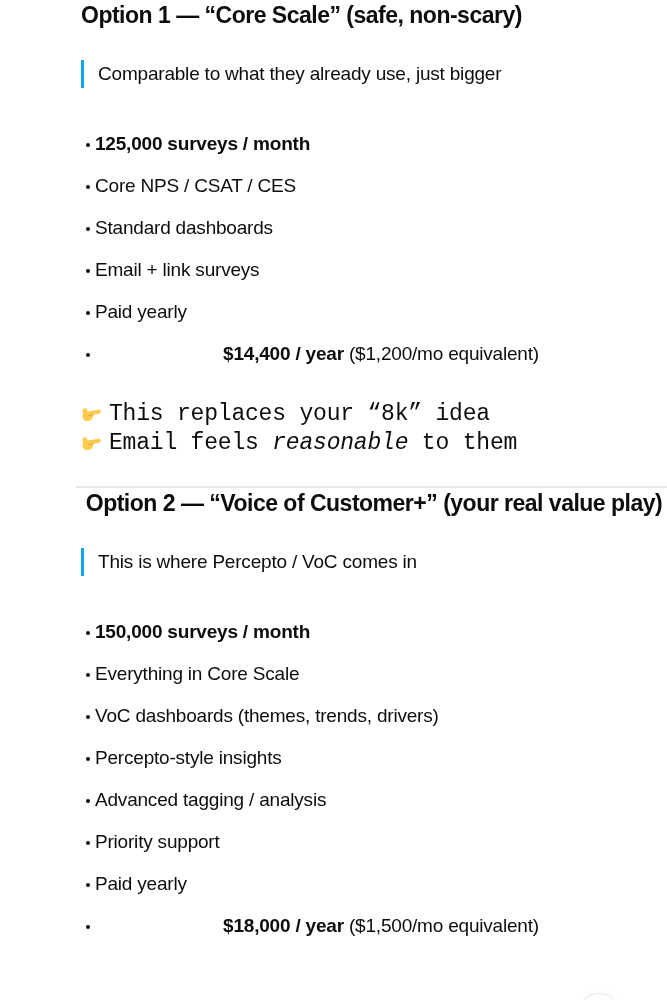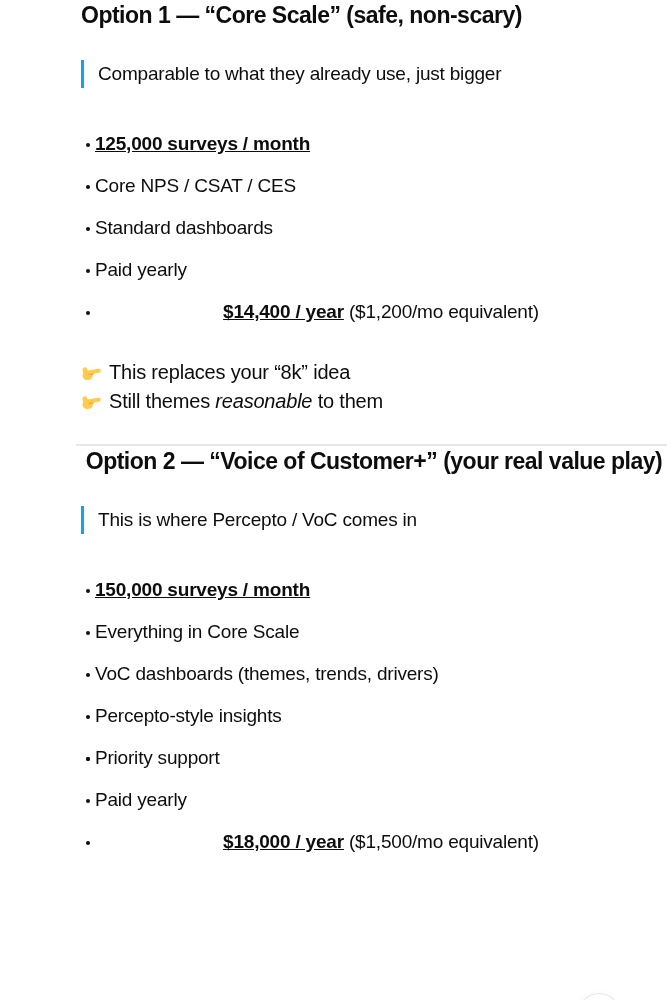--- a/index.html
+++ b/index.html
@@ -53,26 +53,27 @@
   ul.feature-list li:last-child { margin-bottom: 0; text-align: center; }
   .dot {
     position: absolute;
     left: 5px;
     top: 12.5px;
     width: 4px;
     height: 4px;
     border-radius: 50%;
     background: #0d0d0d;
   }
-  .b { font-weight: 700; text-decoration: underline; }
+  .b { font-weight: 700; }
   p.notes {
     margin: 32px 0 0 0;
-    font-size: 20px;
+    font-size: 23px;
     line-height: 29px;
     letter-spacing: -0.2px;
+    font-family: Liberation Mono, monospace;
   }
   .note-line { display: block; }
   .emoji {
     display: inline-block;
     width: 21px;
     height: 21px;
     vertical-align: -4px;
     margin-right: 7px;
   }
   em.it { font-style: italic; }
@@ -108,20 +109,21 @@
     <h3 class="heading h1">Option 1 — “Core Scale” (safe, non-scary)</h3>
 
     <blockquote class="quote">
       <span>Comparable to what they already use, just bigger</span>
     </blockquote>
 
     <ul class="feature-list">
       <li><span class="dot"></span><span class="b">125,000 surveys / month</span><span></span></li>
       <li><span class="dot"></span><span class="b"></span><span>Core NPS / CSAT / CES</span></li>
       <li><span class="dot"></span><span class="b"></span><span>Standard dashboards</span></li>
+      <li><span class="dot"></span><span class="b"></span><span>Email + link surveys</span></li>
       <li><span class="dot"></span><span class="b"></span><span>Paid yearly</span></li>
       <li><span class="dot"></span><span class="b">$14,400 / year</span><span> ($1,200/mo equivalent)</span></li>
     </ul>
 
     <p class="notes">
       <span class="note-line">
         <svg class="emoji" viewBox="0 0 40 40" aria-hidden="true">
           <g transform="rotate(-10 20 20)">
             <rect x="2" y="15" width="20" height="18" rx="9" fill="#FFCB4C"></rect>
             <rect x="4" y="8" width="9" height="14" rx="4.5" fill="#FFCB4C"></rect>
@@ -131,40 +133,40 @@
         </svg><span>This replaces your “8k” idea</span><em class="it"></em><span></span>
       </span>
       <span class="note-line">
         <svg class="emoji" viewBox="0 0 40 40" aria-hidden="true">
           <g transform="rotate(-10 20 20)">
             <rect x="2" y="15" width="20" height="18" rx="9" fill="#FFCB4C"></rect>
             <rect x="4" y="8" width="9" height="14" rx="4.5" fill="#FFCB4C"></rect>
             <rect x="13" y="15" width="25" height="8" rx="4" fill="#FFCB4C"></rect>
             <rect x="13" y="22" width="11" height="2.2" rx="1.1" fill="#E8A33D" opacity="0.85"></rect>
           </g>
-        </svg><span>Still themes </span><em class="it">reasonable</em><span> to them</span>
+        </svg><span>Email feels </span><em class="it">reasonable</em><span> to them</span>
       </span>
     </p>
 
     <hr class="divider">
   </section>
 
   <section>
     <h3 class="heading h2">Option 2 — “Voice of Customer+” (your real value play)</h3>
 
     <blockquote class="quote bq2">
       <span>This is where Percepto / VoC comes in</span>
     </blockquote>
 
     <ul class="feature-list">
       <li><span class="dot"></span><span class="b">150,000 surveys / month</span><span></span></li>
       <li><span class="dot"></span><span class="b"></span><span>Everything in Core Scale</span></li>
       <li><span class="dot"></span><span class="b"></span><span>VoC dashboards (themes, trends, drivers)</span></li>
       <li><span class="dot"></span><span class="b"></span><span>Percepto-style insights</span></li>
-      <li><span class="dot"></span><span class="b"></span></li>
+      <li><span class="dot"></span><span class="b"></span><span>Advanced tagging / analysis</span></li>
       <li><span class="dot"></span><span class="b"></span><span>Priority support</span></li>
       <li><span class="dot"></span><span class="b"></span><span>Paid yearly</span></li>
       <li><span class="dot"></span><span class="b">$18,000 / year</span><span> ($1,500/mo equivalent)</span></li>
     </ul>
   </section>
 
   <button class="scroll-btn">
     
   </button>
 

